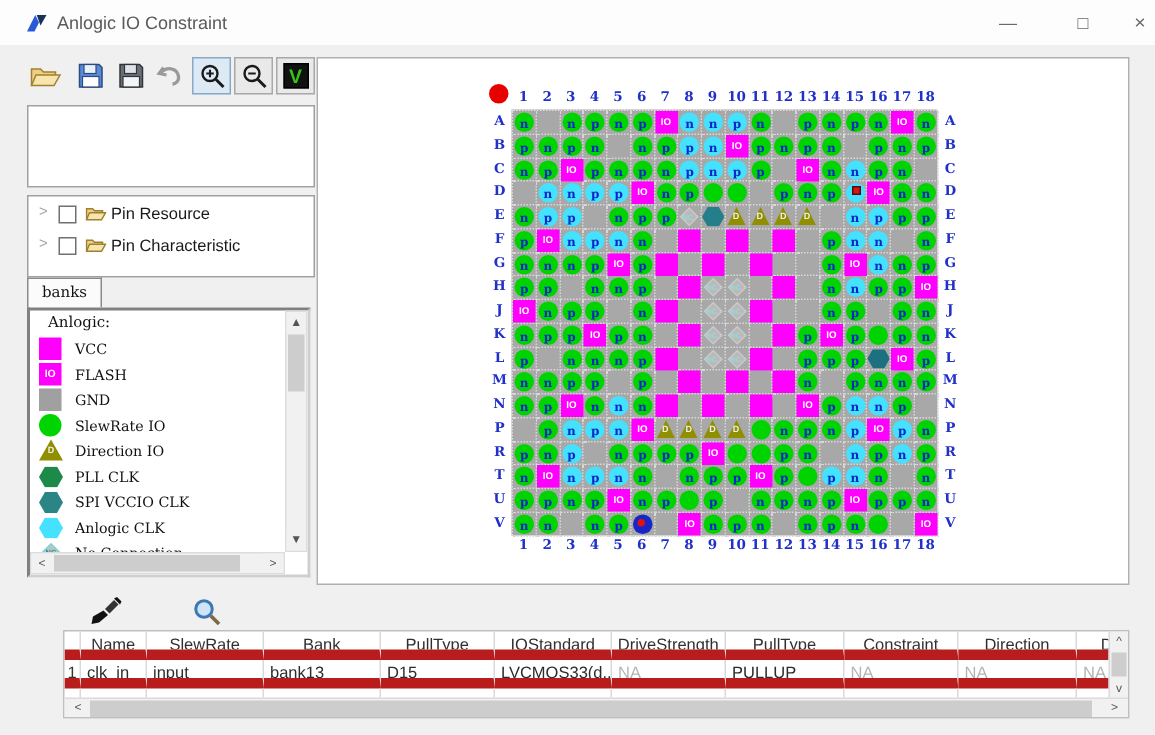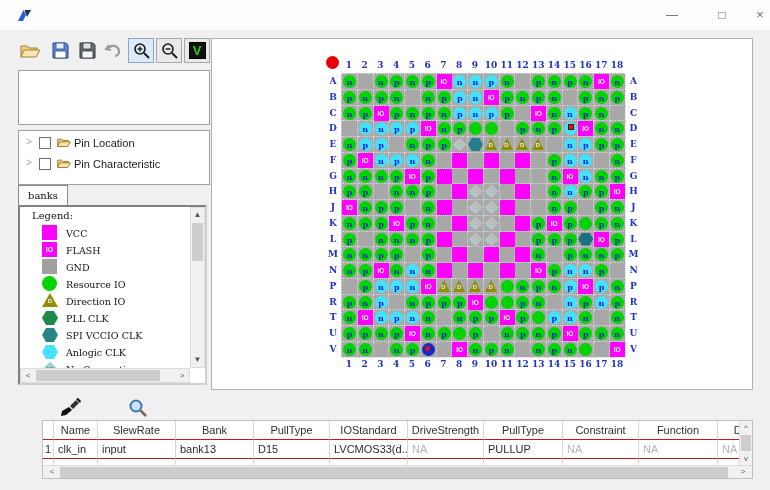--- a/index.html
+++ b/index.html
@@ -32,21 +32,21 @@
   .treelbl { position:absolute; left:55px; top:2px; }
 
   .bankstab { position:absolute; left:18px; top:185px; width:50px; height:20px; background:#fbfbfb;
               border:1px solid #8a8a8a; border-bottom:none; font-family:"DejaVu Serif", serif;
               font-size:10px; text-align:center; line-height:19px; color:#111; }
 
   
   .legendbox { position:absolute; left:18px; top:205px; width:189px; height:180px; background:#fff;
                border:2px solid #808080; border-right-color:#cfcfcf; border-bottom-color:#cfcfcf; overflow:hidden; }
   .legendtitle { position:absolute; left:12px; top:3px; font-family:"DejaVu Serif", serif; font-size:10px; color:#111; }
-  .legitem { position:absolute; left:20px; width:160px; height:17px; }
+  .legitem { position:absolute; left:4px; width:160px; height:17px; }
   .legglyph { position:absolute; left:2px; top:0; width:16px; height:16px; }
   .leglbl { position:absolute; left:26px; top:3px; font-family:"DejaVu Serif", serif; font-size:9.5px; color:#111; white-space:nowrap; }
   .gsq { width:15px; height:15px; }
   .gcir { width:15px; height:15px; border-radius:50%; }
   .ghex { width:16px; height:14px; clip-path:polygon(25% 0,75% 0,100% 50%,75% 100%,25% 100%,0 50%); margin-top:1px; }
   .gtri { width:0; height:0; border-left:8px solid transparent; border-right:8px solid transparent; border-bottom:14px solid #8f8f00; position:relative; }
   .gdia { width:10px; height:10px; transform:rotate(45deg); background:#b9c6c6; border:1px solid #7fd4d4; margin:3px; }
   .iotxt { position:absolute; left:0; top:4px; width:15px; text-align:center; color:#fff; font-size:7px; font-weight:bold; font-family:"Liberation Sans",sans-serif; }
   .dtxt  { position:absolute; left:-4px; top:5px; width:8px; text-align:center; color:#eee; font-size:6px; font-weight:bold; }
   .nctxt { position:absolute; left:-1px; top:1px; width:10px; text-align:center; transform:rotate(-45deg); color:#2f8f8f; font-size:5px; font-weight:bold; }
@@ -80,35 +80,36 @@
   .corner { position:absolute; width:13px; height:13px; border-radius:50%; background:#e80000; }
 
   
   .bicon { position:absolute; top:398px; width:26px; height:20px; }
   .bicon.brush { left:60px; } .bicon.mglass { left:128px; }
 
   .tablebox { position:absolute; left:42px; top:420px; width:711px; height:59px; background:#fff; border:1px solid #bfbfbf; overflow:hidden; }
   .thead { position:absolute; left:0; top:0; height:19px; }
   .trow  { position:absolute; left:0; top:19px; height:19px; }
   .tfill { position:absolute; left:0; top:38px; height:8px; }
-  .tc { position:absolute; top:0; height:100%; border-right:1px solid #d9d9d9; border-bottom:1px solid #b91c1c;
+  .tc { position:absolute; top:0; height:100%; border-right:1px solid #d9d9d9; border-bottom:7px solid #b91c1c;
         font-size:11px; color:#2c2c2c; overflow:hidden; white-space:nowrap; }
   .tc.hd { text-align:center; line-height:18px; color:#303030; }
   .tc.val { line-height:18px; padding-left:4px; }
   .tc.na { color:#b4b4b4; }
   .tc.gut { text-align:left; padding-left:2px; line-height:18px; color:#333; }
 </style>
 </head>
 <body>
 
 <div class="titlebar">
   <svg class="logo" viewBox="0 0 14 13">
     <path d="M0 12 L5.5 1 L8 6 L5 12 Z" fill="#2a5bd7"></path>
     <path d="M6.5 1 L13 1 L9 8 Z" fill="#16325c"></path>
   </svg>
+  <span class="apptitle">Anlogic IO Constraint</span>
   <div class="winctl ctl-min">—</div>
   <div class="winctl ctl-max">□</div>
   <div class="winctl ctl-close">×</div>
 </div>
 
 <div class="toolbar">
   <div class="tbtn" style="left:1px">
     <svg width="21" height="16" viewBox="0 0 21 16">
       <path d="M1 14 L1 3 L7 3 L9 5 L17 5 L17 7" fill="#f0d080" stroke="#a08030" stroke-width="1"></path>
       <path d="M1 14 L4 7 L20 7 L16 14 Z" fill="#f6e6ae" stroke="#a08030" stroke-width="1"></path>
@@ -157,37 +158,37 @@
 <div class="panelbox emptybox"></div>
 
 <div class="panelbox treebox">
   <div class="treerow">
     <span class="chev">&gt;</span>
     <span class="cbox"></span>
     <svg class="foldico" width="14" height="11" viewBox="0 0 21 16">
       <path d="M1 14 L1 3 L7 3 L9 5 L17 5 L17 7" fill="#f0d080" stroke="#a08030" stroke-width="1.5"></path>
       <path d="M1 14 L4 7 L20 7 L16 14 Z" fill="#f6e6ae" stroke="#a08030" stroke-width="1.5"></path>
     </svg>
-    <span class="treelbl">Pin Location</span>
+    <span class="treelbl">Pin Resource</span>
   </div>
   <div class="treerow">
     <span class="chev">&gt;</span>
     <span class="cbox"></span>
     <svg class="foldico" width="14" height="11" viewBox="0 0 21 16">
       <path d="M1 14 L1 3 L7 3 L9 5 L17 5 L17 7" fill="#f0d080" stroke="#a08030" stroke-width="1.5"></path>
       <path d="M1 14 L4 7 L20 7 L16 14 Z" fill="#f6e6ae" stroke="#a08030" stroke-width="1.5"></path>
     </svg>
     <span class="treelbl">Pin Characteristic</span>
   </div>
 </div>
 
 <div class="bankstab">banks</div>
 
 <div class="legendbox">
-  <div class="legendtitle">Legend:</div>
+  <div class="legendtitle">Anlogic:</div>
   <div id="legend-items">
       <div class="legitem" style="top: 18px;">
         <div class="legglyph">
           <div class="gsq" style="background: rgb(255, 0, 255); position: relative;"></div>
         </div>
         <span class="leglbl">VCC</span>
       </div>
       <div class="legitem" style="top: 35px;">
         <div class="legglyph">
           <div class="gsq" style="background: rgb(255, 0, 255); position: relative;">
@@ -199,21 +200,21 @@
       <div class="legitem" style="top: 52px;">
         <div class="legglyph">
           <div class="gsq" style="background: rgb(160, 160, 160); position: relative;"></div>
         </div>
         <span class="leglbl">GND</span>
       </div>
       <div class="legitem" style="top: 69px;">
         <div class="legglyph">
           <div class="gcir" style="background: rgb(0, 212, 0);"></div>
         </div>
-        <span class="leglbl">Resource IO</span>
+        <span class="leglbl">SlewRate IO</span>
       </div>
       <div class="legitem" style="top: 86px;">
         <div class="legglyph">
           <div class="gtri">
             <span class="dtxt">D</span>
           </div>
         </div>
         <span class="leglbl">Direction IO</span>
       </div>
       <div class="legitem" style="top: 103px;">
@@ -1481,21 +1482,21 @@
   <div class="thead" id="t-head">
       <div class="tc hd" style="left: 0px; width: 11px;"></div>
       <div class="tc hd" style="left: 11px; width: 44px;">Name</div>
       <div class="tc hd" style="left: 55px; width: 78px;">SlewRate</div>
       <div class="tc hd" style="left: 133px; width: 78px;">Bank</div>
       <div class="tc hd" style="left: 211px; width: 76px;">PullType</div>
       <div class="tc hd" style="left: 287px; width: 78px;">IOStandard</div>
       <div class="tc hd" style="left: 365px; width: 76px;">DriveStrength</div>
       <div class="tc hd" style="left: 441px; width: 79px;">PullType</div>
       <div class="tc hd" style="left: 520px; width: 76px;">Constraint</div>
-      <div class="tc hd" style="left: 596px; width: 79px;">Function</div>
+      <div class="tc hd" style="left: 596px; width: 79px;">Direction</div>
       <div class="tc hd" style="left: 675px; width: 46px;">Dif</div>
     </div>
   <div class="trow" id="t-row">
       <div class="tc gut" style="left: 0px; width: 11px;">1</div>
       <div class="tc val" style="left: 11px; width: 44px;">clk_in</div>
       <div class="tc val" style="left: 55px; width: 78px;">input</div>
       <div class="tc val" style="left: 133px; width: 78px;">bank13</div>
       <div class="tc val" style="left: 211px; width: 76px;">D15</div>
       <div class="tc val" style="left: 287px; width: 78px;">LVCMOS33(d...</div>
       <div class="tc val na" style="left: 365px; width: 76px;">NA</div>

